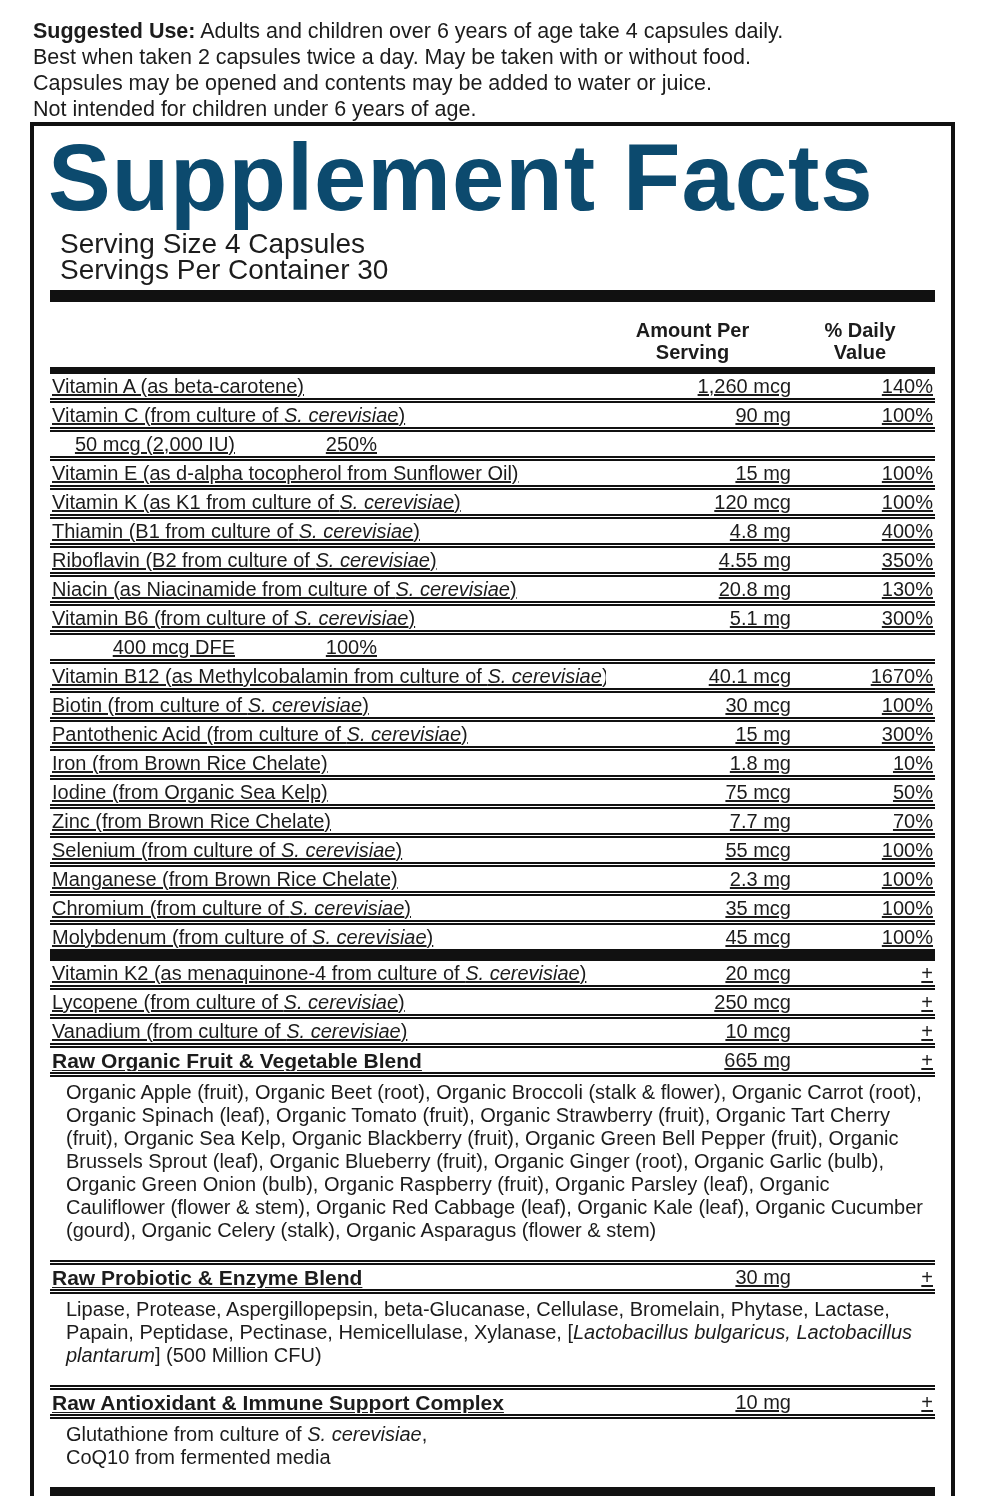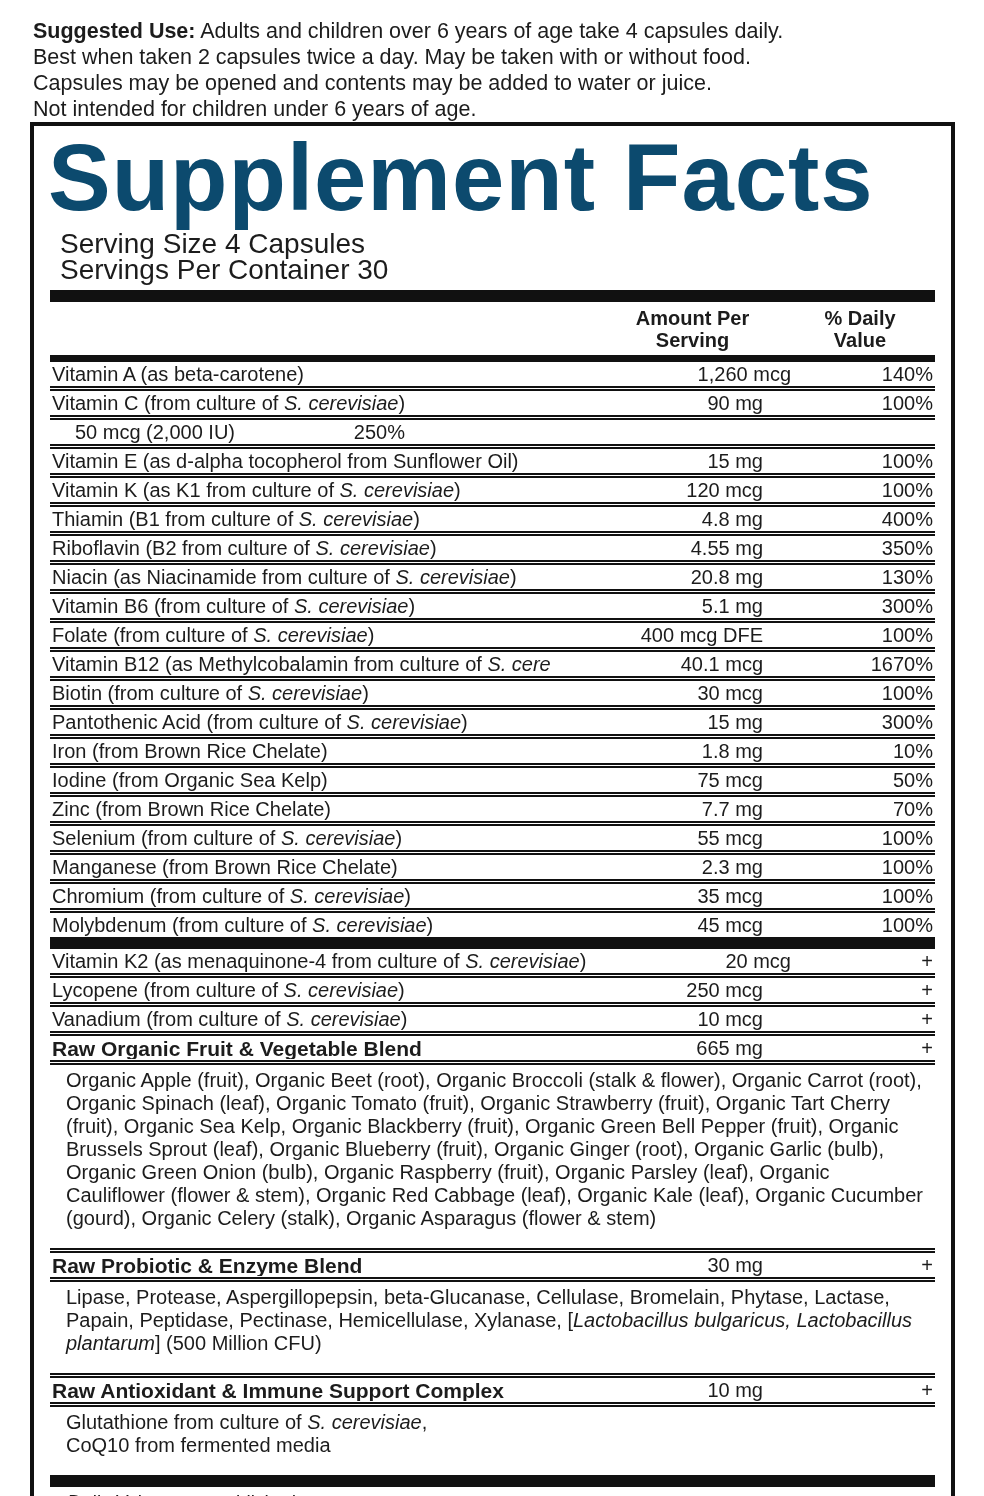--- a/index.html
+++ b/index.html
@@ -23,28 +23,28 @@
   }
   .serving{font-size:28px;line-height:26px;margin-left:10px;}
   .bar{background:#111;width:100%;}
   .bar-thick{height:12px;}
   .bar-first{margin-top:7px;}
   .bar-med{height:7px;}
   
   .thead{display:flex;align-items:flex-end;padding:5px 0 4px;}
   .thead .spacer{flex:1;}
   .hcol{font-weight:700;font-size:20px;line-height:22px;text-align:center;}
-  .hcol.amount{width:185px;}
+  .hcol.amount{width:185px;margin-top:12px;}
   .hcol.dv{width:150px;}
   
-  .t-row{display:flex;align-items:flex-start;padding:2px 0 1px;font-size:20px;line-height:21px;}
+  .t-row{display:flex;align-items:flex-start;padding:2px 0 1px;font-size:20px;line-height:21px;text-decoration:underline;}
   .t-row .name{flex:1;white-space:nowrap;overflow:hidden;padding-left:2px;}
   .t-row .amt{width:185px;text-align:right;white-space:nowrap;}
   .t-row .dvv{width:142px;text-align:right;white-space:nowrap;padding-right:2px;}
-  .bt{border-top:5px double #111;gap:28px;}
+  .bt{border-top:5px double #111;}
   .bold-row .name{font-weight:700;font-size:21px;}
   .desc{font-size:20px;line-height:23px;padding:4px 10px 18px 16px;white-space:pre-wrap;}
   .footnote{font-size:19px;line-height:22px;padding:4px 0 2px 2px;}
 </style>
 </head>
 <body>
 
 <div class="page">
 
   <p class="suggested"><span class="b">Suggested Use:</span> <span class="pre">Adults and children over 6 years of age take 4 capsules daily.
@@ -114,21 +114,20 @@
           <div class="name"><span>Niacin (as Niacinamide from culture of </span><span class="it">S. cerevisiae</span><span>)</span></div>
           <div class="amt">20.8 mg</div>
           <div class="dvv">130%</div>
         </div>
         <div class="t-row bt">
           <div class="name"><span>Vitamin B6 (from culture of </span><span class="it">S. cerevisiae</span><span>)</span></div>
           <div class="amt">5.1 mg</div>
           <div class="dvv">300%</div>
         </div>
         <div class="t-row bt">
-          <div class="name"><span>Folate (from culture of </span><span class="it">S. cerevisiae</span><span>)</span></div>
           <div class="amt">400 mcg DFE</div>
           <div class="dvv">100%</div>
         </div>
         <div class="t-row bt">
           <div class="name"><span>Vitamin B12 (as Methylcobalamin from culture of </span><span class="it">S. cerevisiae</span><span>)</span></div>
           <div class="amt">40.1 mcg</div>
           <div class="dvv">1670%</div>
         </div>
         <div class="t-row bt">
           <div class="name"><span>Biotin (from culture of </span><span class="it">S. cerevisiae</span><span>)</span></div>

